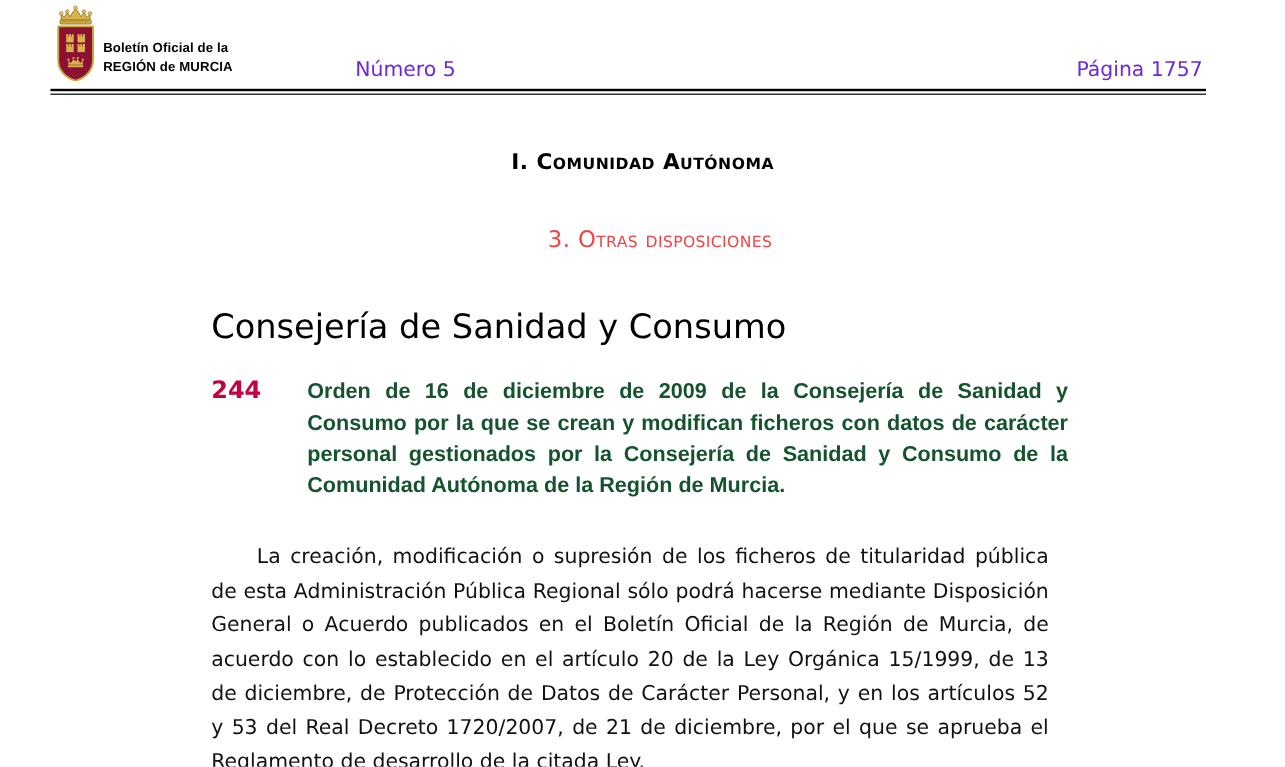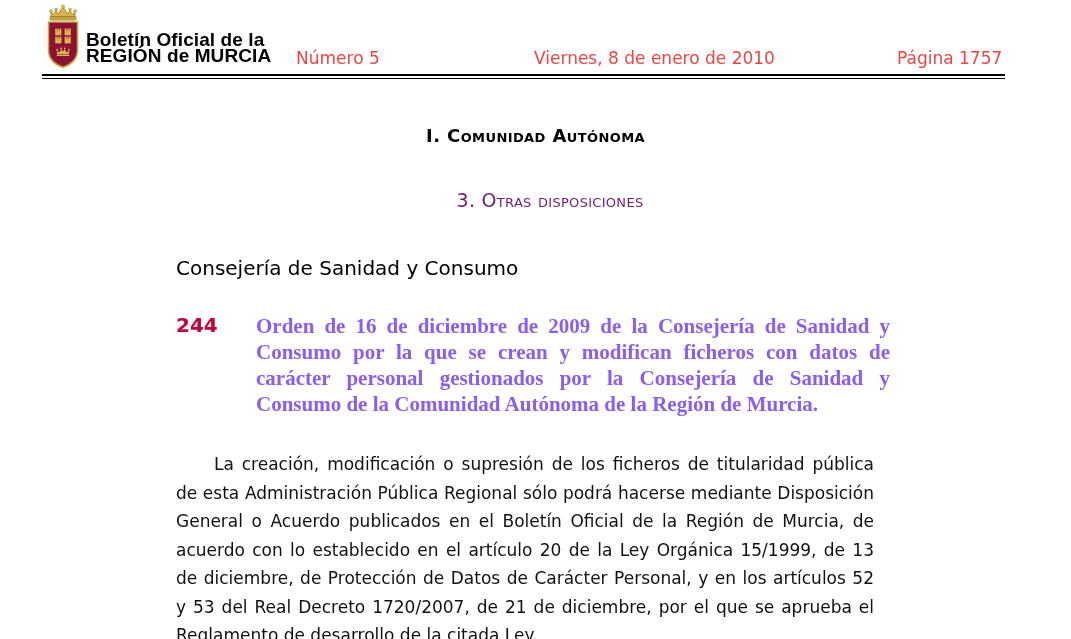--- a/index.html
+++ b/index.html
@@ -27,35 +27,35 @@
     top: 4px;
     width: 42px;
     height: 64px;
   }
   .masthead-title {
     position: absolute;
     left: 86px;
     top: 32px;
     font-family: "Liberation Sans", sans-serif;
     font-weight: bold;
-    font-size: 19px;
+    font-size: 11px;
     line-height: 16px;
     letter-spacing: 0.1px;
     color: #000;
     white-space: nowrap;
   }
   .masthead-title .line2 {
     display: block;
   }
 
   .hdr-field {
     position: absolute;
     font-family: "DejaVu Sans", sans-serif;
     font-size: 17px;
-    color: #ef4444;
+    color: #6d28d9;
     white-space: nowrap;
     top: 48px;
   }
   .hdr-number  { left: 296px; }
   .hdr-date    { left: 534px; }
   .hdr-page    { left: 897px; }
 
   
   .rule-wrap {
     position: absolute;
@@ -93,31 +93,31 @@
     position: absolute;
     left: 0;
     right: 0;
     top: 189px;
     text-align: center;
     font-family: "DejaVu Sans", sans-serif;
     font-weight: normal;
     font-size: 19px;
     font-variant: small-caps;
     letter-spacing: 0.3px;
-    color: #701a75;
+    color: #ef4444;
     padding-left: 29px;
   }
 
   
   .department {
     position: absolute;
     left: 176px;
     top: 256px;
     font-family: "DejaVu Sans", sans-serif;
-    font-size: 20px;
+    font-size: 28px;
     color: #000;
   }
 
   
   .entry {
     position: absolute;
     left: 176px;
     top: 313px;
     width: 714px;
   }
@@ -126,25 +126,25 @@
     left: 0;
     top: 0;
     width: 70px;
     font-family: "DejaVu Sans", sans-serif;
     font-weight: bold;
     font-size: 20px;
     color: #c5003e;
   }
   .entry-title {
     margin-left: 80px;
-    font-family: Liberation Serif, serif;
-    font-weight: bold;
-    font-size: 21px;
+    font-family: Liberation Sans, sans-serif;
+    font-weight: bold;
+    font-size: 18px;
     line-height: 26px;
-    color: #8b5cf6;
+    color: #14532d;
     text-align: justify;
     text-justify: inter-word;
   }
 
   
   .body-text {
     position: absolute;
     left: 176px;
     top: 450px;
     width: 698px;
@@ -216,21 +216,20 @@
       </g>
     </svg>
   </div>
 
   <div class="masthead-title">
     <span>Boletín Oficial de la</span>
     <span class="line2">REGIÓN de MURCIA</span>
   </div>
 
   <div class="hdr-field hdr-number">Número 5</div>
-  <div class="hdr-field hdr-date">Viernes, 8 de enero de 2010</div>
   <div class="hdr-field hdr-page">Página 1757</div>
 </div>
 
 <div class="rule-wrap">
   <div class="rule-thick"></div>
   <div class="rule-gap"></div>
   <div class="rule-thin"></div>
 </div>
 
 <div class="sec-title">I. Comunidad Autónoma</div>

